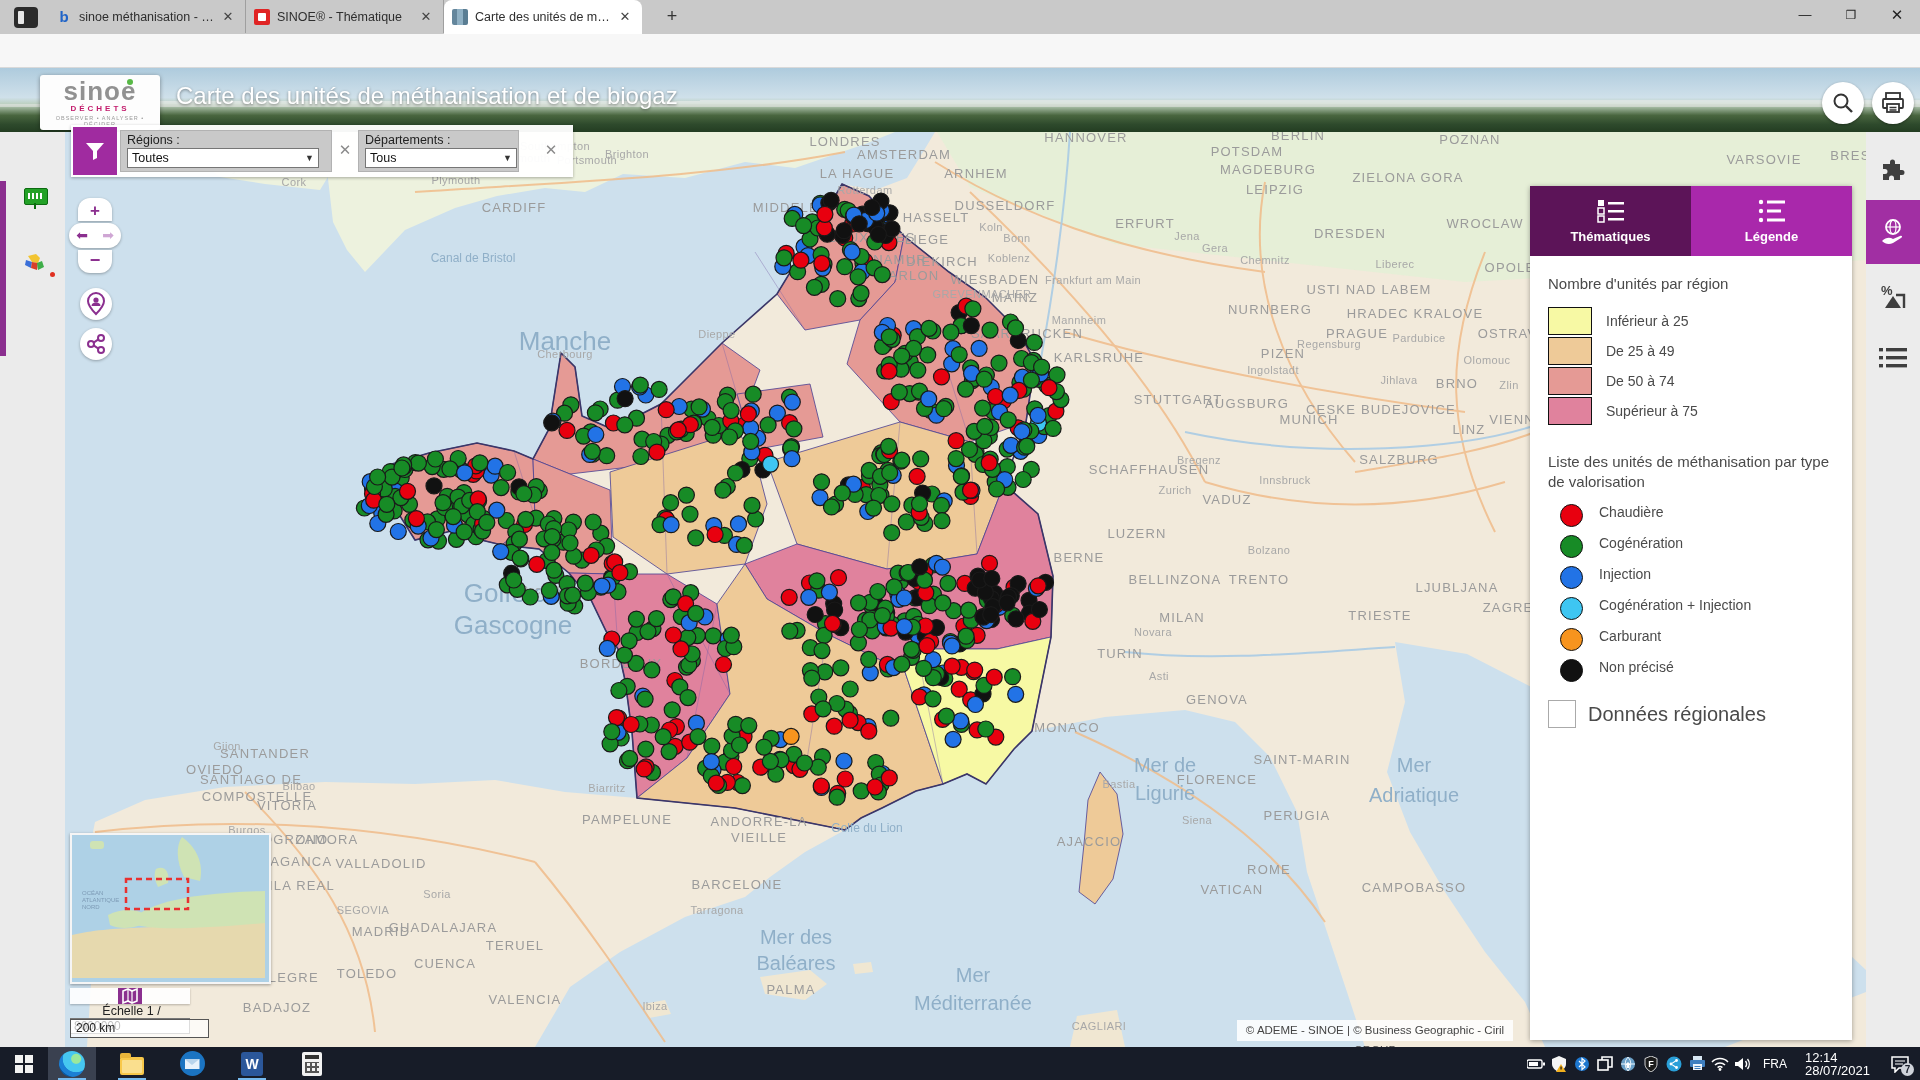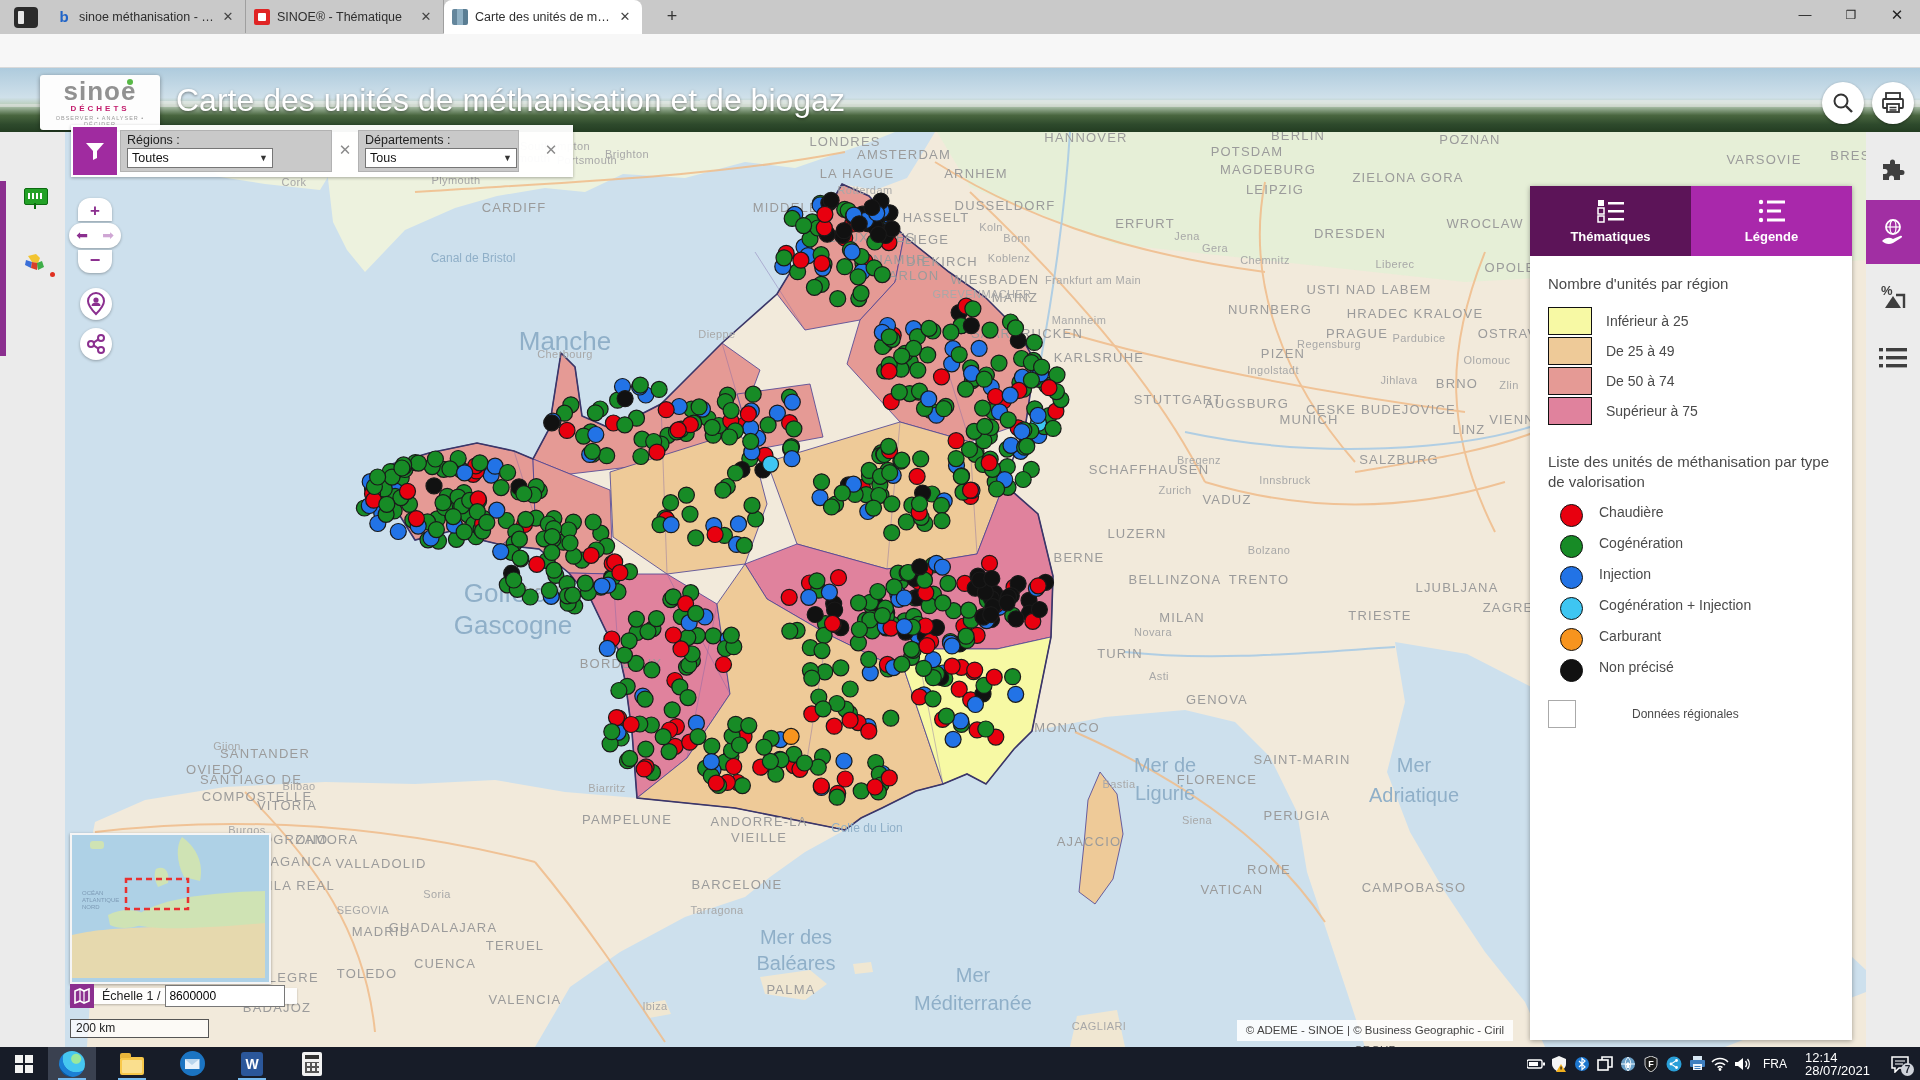--- a/index.html
+++ b/index.html
@@ -28,21 +28,21 @@
   .tbicon{top:39px;width:24px;height:24px;}
   svg.glyph{display:block;}
   
   #banner{left:0;top:68px;width:1920px;height:64px;background:linear-gradient(#aecbdd 0%,#cfe0ea 46%,#b9cdb9 58%,#49663f 74%,#2e4a2c 88%,#233d22 100%);overflow:hidden;}
   #skyline{left:0;top:36px;width:1920px;height:3px;background:#e8e8e8;opacity:.55;box-shadow:160px -3px #f2f2f2,420px -2px #e0e0e0,700px -4px #eee,980px -2px #e6e6e6,1260px -3px #f0f0f0,1500px -2px #e4e4e4,1750px -3px #efefef;}
   #logocard{left:40px;top:75px;width:120px;height:55px;background:#fdfdfd;border-radius:3px;box-shadow:0 1px 4px rgba(0,0,0,.4);text-align:center;}
   #logotext{font-size:26px;font-weight:bold;color:#919191;letter-spacing:1px;line-height:26px;margin-top:3px;position:relative;}
   #logotext .gdot{position:absolute;top:1px;margin-left:-9px;width:6px;height:6px;border-radius:50%;background:#58b947;}
   #logosub{font-size:8px;font-weight:bold;color:#c21a6b;letter-spacing:3px;}
   #logotag{font-size:5.5px;color:#9a9a9a;letter-spacing:1px;margin-top:2px;}
-  #apptitle{left:176px;top:82px;font-size:32px;color:#fff;text-shadow:0 1px 3px rgba(0,0,0,.45);font-weight:500;}
+  #apptitle{left:176px;top:82px;font-size:24px;color:#fff;text-shadow:0 1px 3px rgba(0,0,0,.45);font-weight:500;}
   .hbtn{top:82px;width:42px;height:42px;border-radius:50%;background:#fff;box-shadow:0 1px 3px rgba(0,0,0,.35);display:flex;align-items:center;justify-content:center;}
   
   #leftrail{left:0;top:132px;width:65px;height:915px;background:#ebebeb;}
   #purplestrip{left:0;top:181px;width:6px;height:175px;background:#8b2f8f;}
   #railicon1{left:24px;top:188px;width:22px;height:15px;background:#23a127;border:1px solid #0c6b10;border-radius:2px;}
   #railicon1:before{content:"";position:absolute;left:3px;top:4px;width:14px;height:6px;background:repeating-linear-gradient(90deg,#fff 0 2px,transparent 2px 4px);}
   #railicon1:after{content:"";position:absolute;left:9px;top:14px;width:2px;height:6px;background:#0c6b10;}
   #fricon{left:22px;top:250px;}
   #fricon .reddot{position:absolute;left:28px;top:22px;width:5px;height:5px;background:#e03020;border-radius:50%;}
   
@@ -58,21 +58,21 @@
   
   .mapctl{background:#fff;box-shadow:0 1px 3px rgba(0,0,0,.3);color:#8b2f8f;text-align:center;}
   #zin{left:78px;top:198px;width:34px;height:23px;border-radius:12px 12px 0 0;font-size:17px;font-weight:bold;line-height:25px;}
   #undoredo{left:69px;top:223px;width:52px;height:25px;border-radius:13px;display:flex;}
   #undoredo div{width:26px;font-size:14px;line-height:24px;}
   #zout{left:78px;top:250px;width:34px;height:23px;border-radius:0 0 12px 12px;font-size:18px;font-weight:bold;line-height:21px;}
   #locate{left:80px;top:288px;width:32px;height:32px;border-radius:50%;}
   #share{left:80px;top:328px;width:32px;height:32px;border-radius:50%;}
   
   #inset{left:70px;top:833px;width:197px;height:147px;border:2px solid #f5f5f5;box-shadow:0 1px 3px rgba(0,0,0,.35);background:#aed1e6;}
-  #scalerow{left:70px;top:988px;height:16px;display:flex;align-items:center;background:rgba(255,255,255,.9);padding-right:12px;box-shadow:0 1px 2px rgba(0,0,0,.25);}
+  #scalerow{left:70px;top:988px;height:16px;display:flex;align-items:center;background:rgba(255,255,255,.9);padding-right:0;box-shadow:0 1px 2px rgba(0,0,0,.25);flex-direction:column;}
   #scalebtn{width:24px;height:24px;background:#8b2f8f;display:flex;align-items:center;justify-content:center;}
   #scalelabel{font-size:12.5px;color:#222;margin:0 5px 0 8px;}
   #scaleinput{width:112px;height:20px;border:1px solid #777;font-size:12px;font-family:"Liberation Sans",sans-serif;padding:0 3px;}
   #scalebar{left:70px;top:1019px;width:139px;height:19px;border:1px solid #555;background:rgba(255,255,255,.75);font-size:12px;color:#222;padding:1px 0 0 5px;box-sizing:border-box;}
   #attrib{left:1237px;top:1020px;width:276px;height:21px;background:rgba(255,255,255,.85);font-size:11.5px;color:#454545;text-align:center;line-height:20px;}
   
   #legendpanel{left:1530px;top:186px;width:322px;height:854px;background:#fff;box-shadow:0 1px 5px rgba(0,0,0,.35);}
   #ltabs{left:1530px;top:186px;width:322px;height:70px;display:flex;}
   .ltab{width:161px;height:70px;display:flex;flex-direction:column;align-items:center;justify-content:center;color:#fff;font-size:13px;font-weight:bold;gap:5px;}
   #ltab-them{background:#5c1458;}
@@ -80,21 +80,21 @@
   #legendbody{left:1530px;top:256px;width:322px;height:784px;padding:18px 16px 0 18px;box-sizing:border-box;}
   .lsect{font-size:15px;color:#4a4a4a;margin-bottom:12px;line-height:20px;}
   .classrow{display:flex;align-items:center;height:30px;}
   .classrow .sw{width:42px;height:26px;border:1px solid #111;margin-right:14px;flex:0 0 42px;}
   .classrow .cl{font-size:14px;color:#4a4a4a;}
   .typerow{display:flex;align-items:flex-start;height:31px;}
   .typerow .dot{width:23px;height:23px;border:1.5px solid #111;border-radius:50%;margin:0 16px 0 12px;flex:0 0 23px;box-sizing:border-box;}
   .typerow .cl{font-size:14px;color:#4a4a4a;}
   #chkrow{display:flex;align-items:center;margin-top:10px;}
   #chkbox{width:26px;height:26px;border:1.5px solid #aaa;background:#fff;margin-right:12px;}
-  #chklabel{font-size:12px;color:#4a4a4a;margin-left:44px;}
+  #chklabel{font-size:20px;color:#4a4a4a;}
   
   #rightbar{left:1866px;top:132px;width:54px;height:915px;background:#ececec;}
   .rbicon{left:1866px;width:54px;height:64px;display:flex;align-items:center;justify-content:center;color:#3f3f3f;}
   #rb-active{background:#a12fa3;color:#fff;}
   
   #taskbar{left:0;top:1047px;width:1920px;height:33px;background:#171c28;display:flex;align-items:center;}
   .tbcell{width:48px;height:33px;display:flex;align-items:center;justify-content:center;position:relative;}
   .tbcell.open:after{content:"";position:absolute;left:10px;bottom:0;width:28px;height:2.5px;background:#76b9ed;}
   .tbcell.focus{background:#3a4150;}
   #tray{margin-left:auto;display:flex;align-items:center;height:33px;}
@@ -1246,21 +1246,21 @@
   </div>
 
   <div class="abs" id="filterpanel"></div>
   <div class="abs" id="filterbtn">
     <svg class="glyph" width="24" height="24" viewBox="0 0 24 24">
         <path d="M3 4 h18 l-7 8 v7 l-4 2 v-9z" fill="#fff"></path>
       </svg>
   </div>
   <div class="abs fgroup" style="left:120px;width:212px">
     <div class="lbl">Régions :</div>
-    <div class="fselect" style="width:146px">
+    <div class="fselect" style="width:192px">
       <span>Toutes</span>
         <span class="chev">▼</span>
     </div>
   </div>
   <div class="abs fclose" style="left:336px">✕</div>
   <div class="abs fgroup" style="left:358px;width:161px">
     <div class="lbl">Départements :</div>
     <div class="fselect" style="width:152px">
       <span>Tous</span>
         <span class="chev">▼</span>

